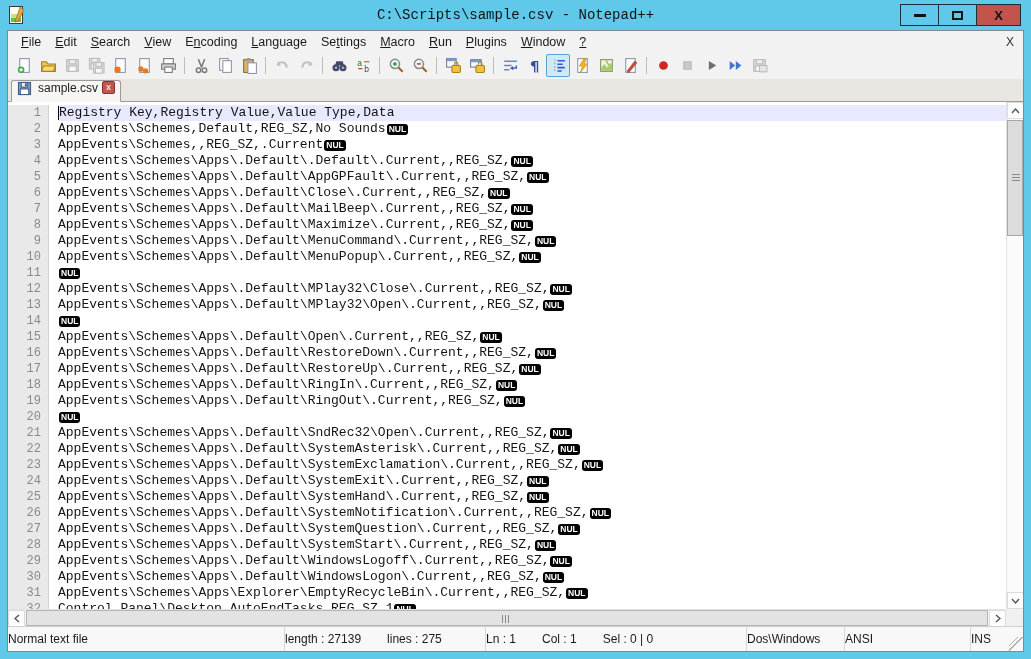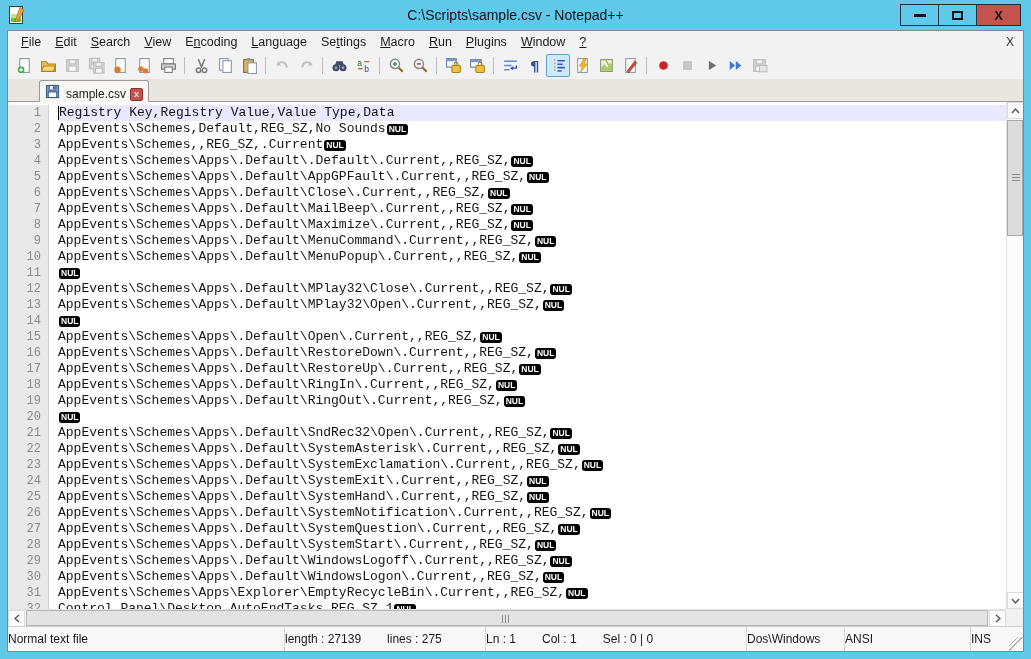--- a/index.html
+++ b/index.html
@@ -4,21 +4,21 @@
 <style>
   * { margin:0; padding:0; box-sizing:border-box; }
   html,body { width:1031px; height:659px; overflow:hidden; }
   body { font-family:"Liberation Sans", sans-serif; }
 
   .window { position:relative; width:1031px; height:659px; background:#60c8e8; }
 
   
   .titlebar { position:absolute; left:0; top:0; right:0; height:30px; display:flex; align-items:center; }
   .app-icon { margin-left:6px; width:22px; height:22px; flex:none; z-index:2; }
-  .title { position:absolute; left:0; right:0; text-align:center; font-size:14px; color:#101417; }
+  .title { position:absolute; left:0; right:0; text-align:center; font-size:14px; color:#101417;font-family:Liberation Mono, monospace; }
   .win-controls { position:absolute; right:10px; top:4px; display:flex; z-index:3; }
   .win-btn { width:39px; height:22px; border:1px solid #17313c; margin-left:-1px; display:flex; align-items:center; justify-content:center; background:#60c8e8; cursor:default; }
   .win-btn.close { width:45px; background:#c4534e; }
   .glyph-min { width:12px; height:3px; background:#101417; }
   .glyph-max { width:11px; height:9px; border:2px solid #101417; background:transparent; }
   .glyph-close { font-size:13px; font-weight:bold; color:#101417; line-height:1; }
 
   
   .client { position:absolute; left:7px; right:7px; top:30px; bottom:7px; background:#f2f2f2; border:1px solid #7b8a93; display:flex; flex-direction:column; }
 
@@ -31,21 +31,21 @@
   .toolbar { height:27px; display:flex; align-items:center; padding-left:4px; background:#f2f2f2; flex:none; }
   .tb-btn { width:24px; height:23px; display:flex; align-items:center; justify-content:center; border:1px solid transparent; border-radius:2px; cursor:default; }
   .tb-btn.active { border-color:#57a3d9; background:#cfe9f7; }
   .tb-btn.disabled { filter:grayscale(1); opacity:.55; }
   .tb-sep { width:1px; height:17px; background:#bdbdbd; margin:0 4px; flex:none; }
   .tb-icon { width:17px; height:17px; display:block; }
   .tb-icon svg { display:block; }
 
   
   .tabbar { height:23px; background:#e9e6e1; border-bottom:1px solid #9a9a9a; display:flex; align-items:flex-end; padding-left:3px; flex:none; }
-  .tab { height:22px; margin-bottom:-1px; background:#f8f6f2; border:1px solid #9a9a9a; border-bottom:1px solid #f8f6f2; border-radius:3px 3px 0 0; display:flex; align-items:flex-end; gap:4px; padding:0 5px; font-size:12px; color:#222; cursor:default;margin-left:28px; }
+  .tab { height:22px; margin-bottom:-1px; background:#f8f6f2; border:1px solid #9a9a9a; border-bottom:1px solid #f8f6f2; border-radius:3px 3px 0 0; display:flex; align-items:flex-start; gap:4px; padding:0 5px; font-size:12px; color:#222; cursor:default; }
   .tab-close { width:13px; height:13px; background:#c0564f; border:1px solid #8c322c; border-radius:2px; color:#f4e3e2; font-size:9px; font-weight:bold; line-height:11px; text-align:center; cursor:default; }
 
   
   .editor-wrap { position:relative; flex:1; background:#fff; overflow:hidden; }
   .editor { position:absolute; left:0; top:0; right:17px; bottom:17px; overflow:hidden; background:#fff; font-family:"Liberation Mono", monospace; font-size:13px; }
   .lines { padding-top:3px; }
   .line { display:flex; height:16px; line-height:16px; white-space:pre; cursor:text; }
   .ln { flex:none; width:41px; text-align:right; padding-right:7px; background:#e9e9e9; border-right:1px solid #d2d2d2; color:#8a8a8a; font-size:12px; }
   .fold { flex:none; width:9px; background:#fff; }
   .lbody { flex:1; display:flex; align-items:center; min-width:0; overflow:hidden; }

